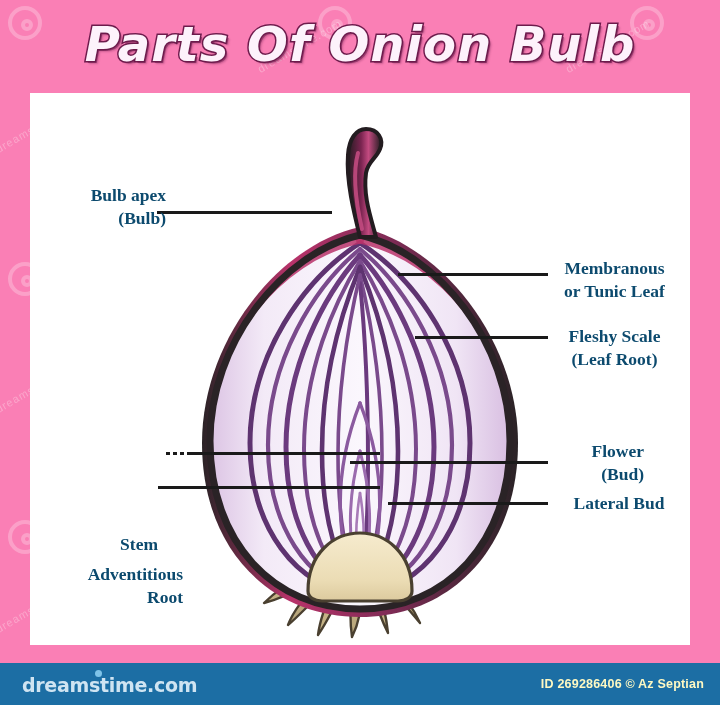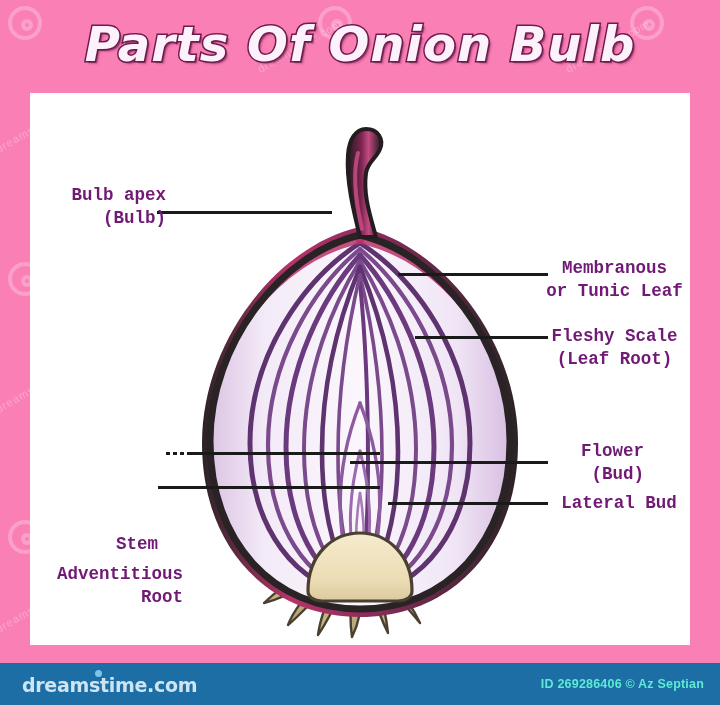--- a/index.html
+++ b/index.html
@@ -106,25 +106,25 @@
     width: 380px;
     height: 545px;
     z-index: 2;
   }
   #onion-figure svg { display: block; }
 
   
   .label {
     position: absolute;
     z-index: 12;
-    font-family: Liberation Mono, monospace;
+    font-family: Liberation Serif, serif;
     font-weight: bold;
     font-size: 17.5px;
     line-height: 23px;
-    color: #701a75;
+    color: #0c4a6e;
     white-space: nowrap;
   }
   .label.right-align { text-align: right; }
   .label.left-align  { text-align: center; }
   .label.center-align{ text-align: center; }
 
   
   .leader {
     position: absolute;
     z-index: 11;
@@ -169,21 +169,21 @@
     border-radius: 50%;
     background: #7fc3e8;
   }
   #footer-credit {
     position: absolute;
     right: 16px;
     top: 14px;
     font-family: "Liberation Sans", sans-serif;
     font-size: 12.5px;
     font-weight: bold;
-    color: #5eead4;
+    color: #fef9c3;
     letter-spacing: 0.2px;
   }
 </style>
 </head>
 <body>
 
 <div id="stage">
 
   <div id="title-bar">
     <div id="page-title">Parts Of Onion Bulb</div>

